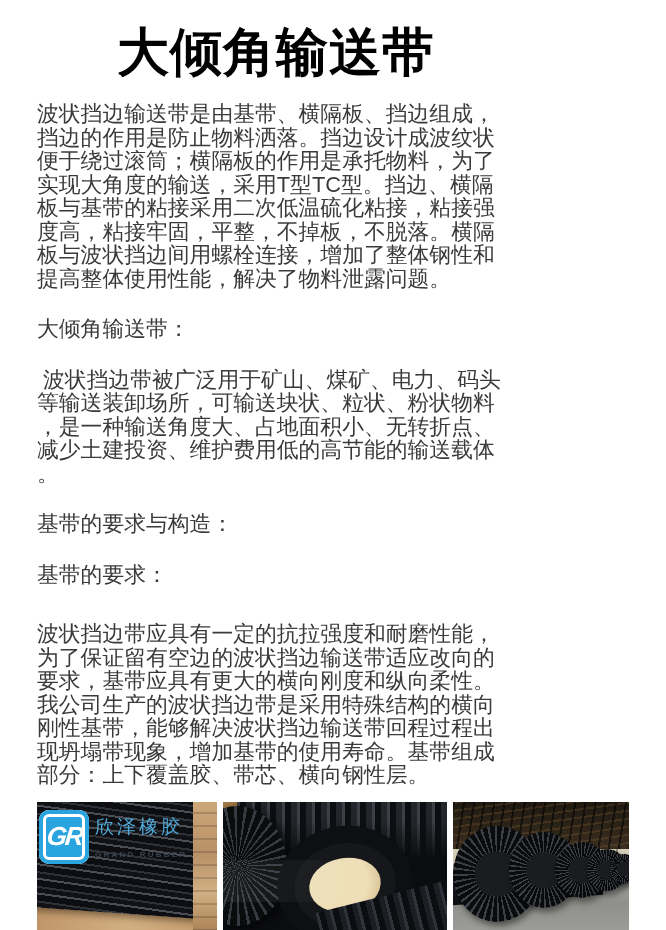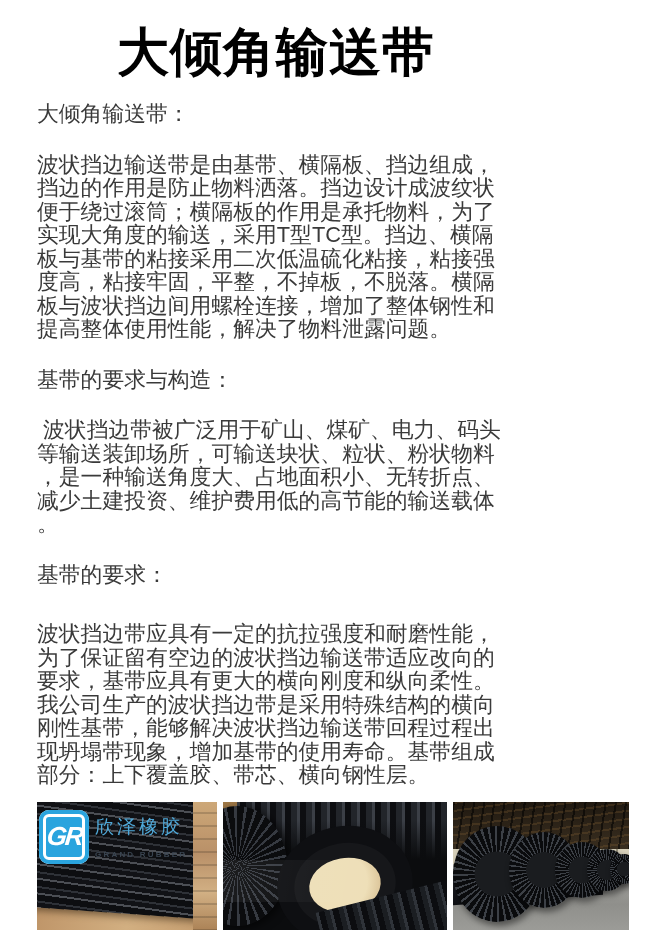--- a/index.html
+++ b/index.html
@@ -98,24 +98,24 @@
   .coil.c4{left:134px;top:47px;width:40px;height:42px;}
   .coil.c5{left:157px;top:52px;width:28px;height:30px;}
 </style>
 </head>
 <body>
 
 <div class="page">
 
   <h1 class="title">大倾角输送带</h1>
 
+  <p class="para">波状挡边输送带是由基带、横隔板、挡边组成，挡边的作用是防止物料洒落。挡边设计成波纹状便于绕过滚筒；横隔板的作用是承托物料，为了实现大角度的输送，采用T型TC型。挡边、横隔板与基带的粘接采用二次低温硫化粘接，粘接强度高，粘接牢固，平整，不掉板，不脱落。横隔板与波状挡边间用螺栓连接，增加了整体钢性和提高整体使用性能，解决了物料泄露问题。</p>
   <p class="para">大倾角输送带：</p>
-  <p class="para">波状挡边输送带是由基带、横隔板、挡边组成，挡边的作用是防止物料洒落。挡边设计成波纹状便于绕过滚筒；横隔板的作用是承托物料，为了实现大角度的输送，采用T型TC型。挡边、横隔板与基带的粘接采用二次低温硫化粘接，粘接强度高，粘接牢固，平整，不掉板，不脱落。横隔板与波状挡边间用螺栓连接，增加了整体钢性和提高整体使用性能，解决了物料泄露问题。</p>
+  <p class="para"> 波状挡边带被广泛用于矿山、煤矿、电力、码头等输送装卸场所，可输送块状、粒状、粉状物料，是一种输送角度大、占地面积小、无转折点、减少土建投资、维护费用低的高节能的输送载体。</p>
   <p class="para">基带的要求与构造：</p>
-  <p class="para"> 波状挡边带被广泛用于矿山、煤矿、电力、码头等输送装卸场所，可输送块状、粒状、粉状物料，是一种输送角度大、占地面积小、无转折点、减少土建投资、维护费用低的高节能的输送载体。</p>
   <p class="para">基带的要求：</p>
   <p class="para">波状挡边带应具有一定的抗拉强度和耐磨性能，为了保证留有空边的波状挡边输送带适应改向的要求，基带应具有更大的横向刚度和纵向柔性。我公司生产的波状挡边带是采用特殊结构的横向刚性基带，能够解决波状挡边输送带回程过程出现坍塌带现象，增加基带的使用寿命。基带组成部分：上下覆盖胶、带芯、横向钢性层。</p>
 
   <div class="gallery">
 
     <figure class="photo photo1">
       <div class="p1-belt"></div>
       <div class="p1-stone"></div>
       <div class="p1-logo">
         <div class="logo-badge">

